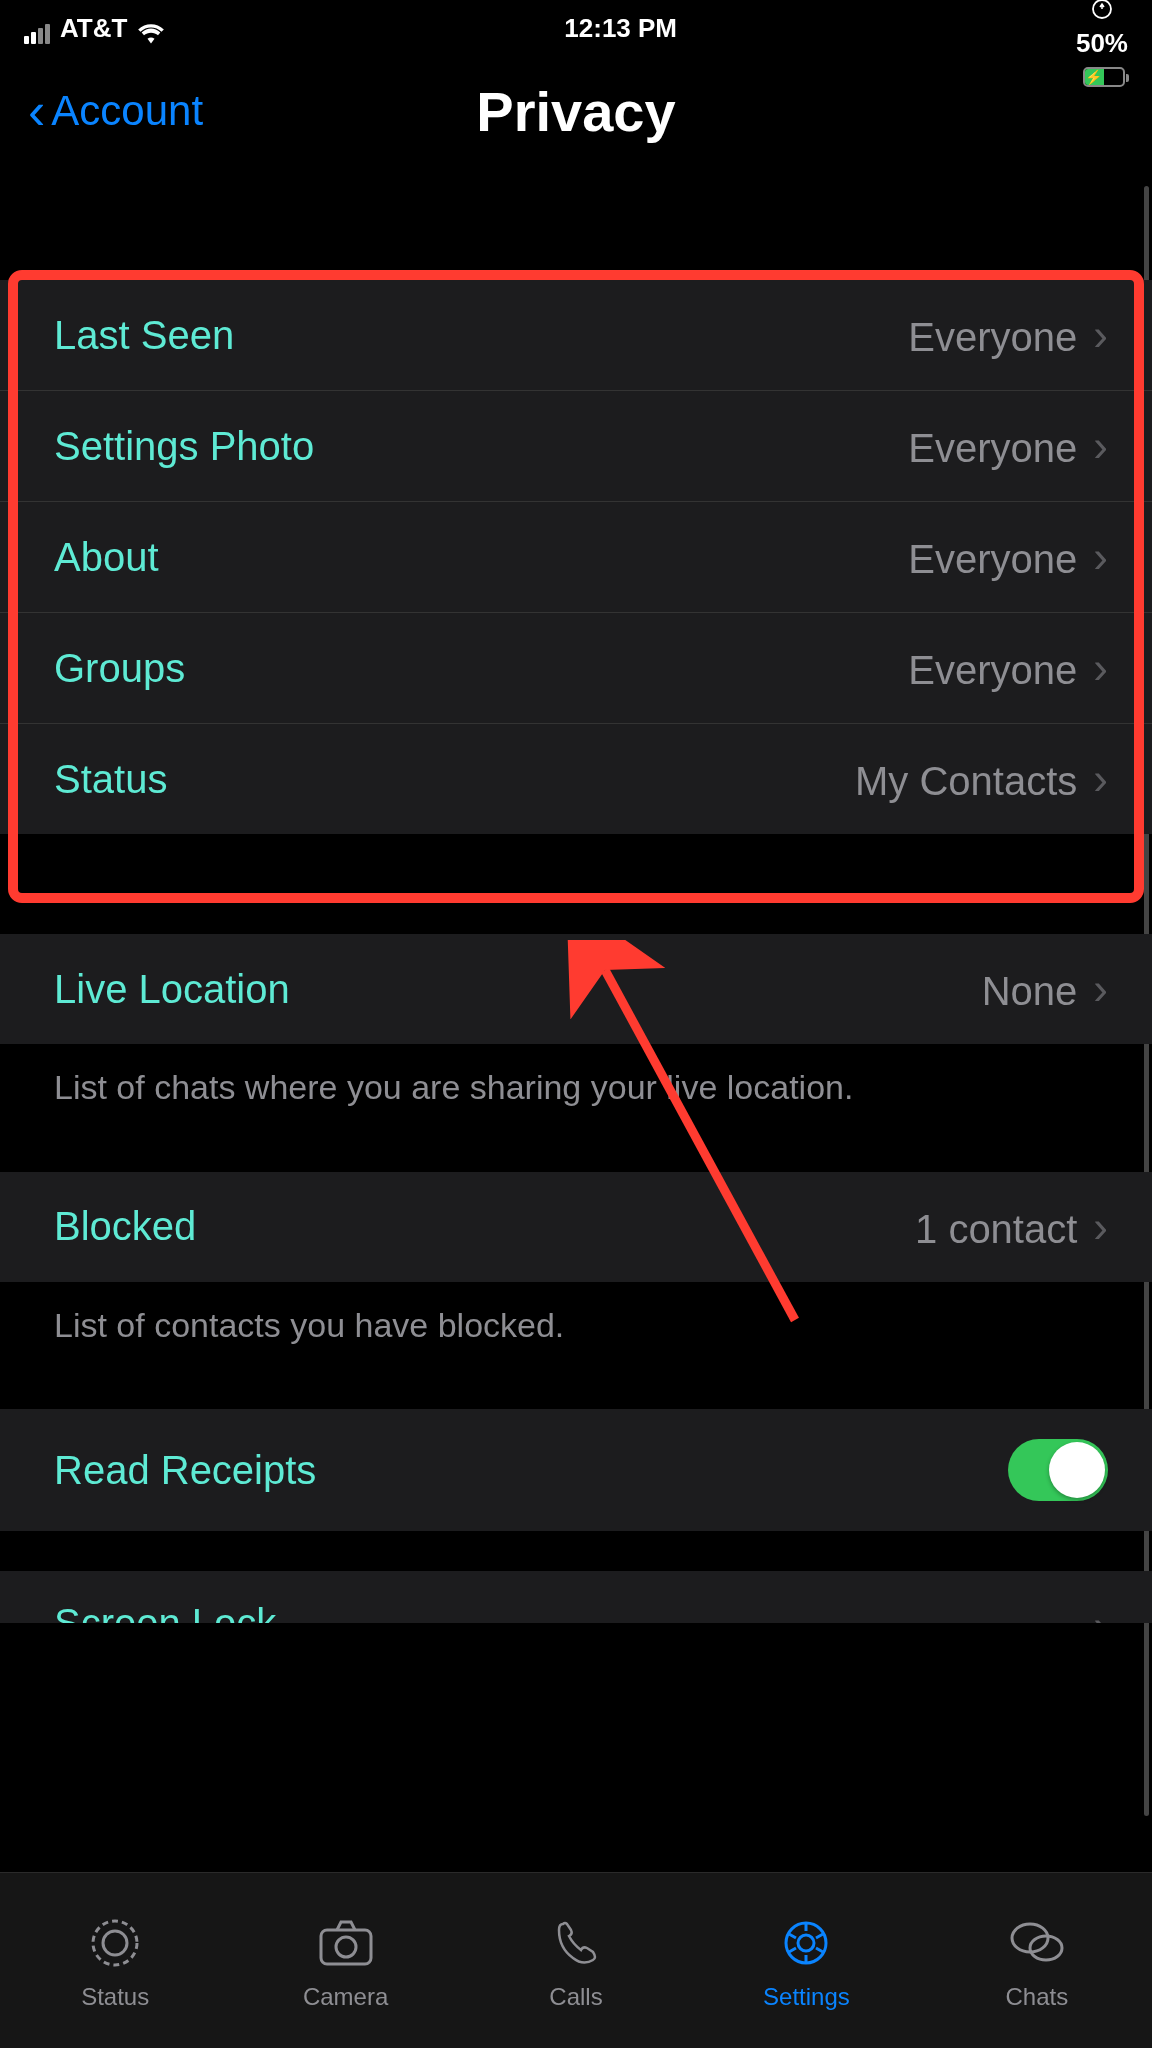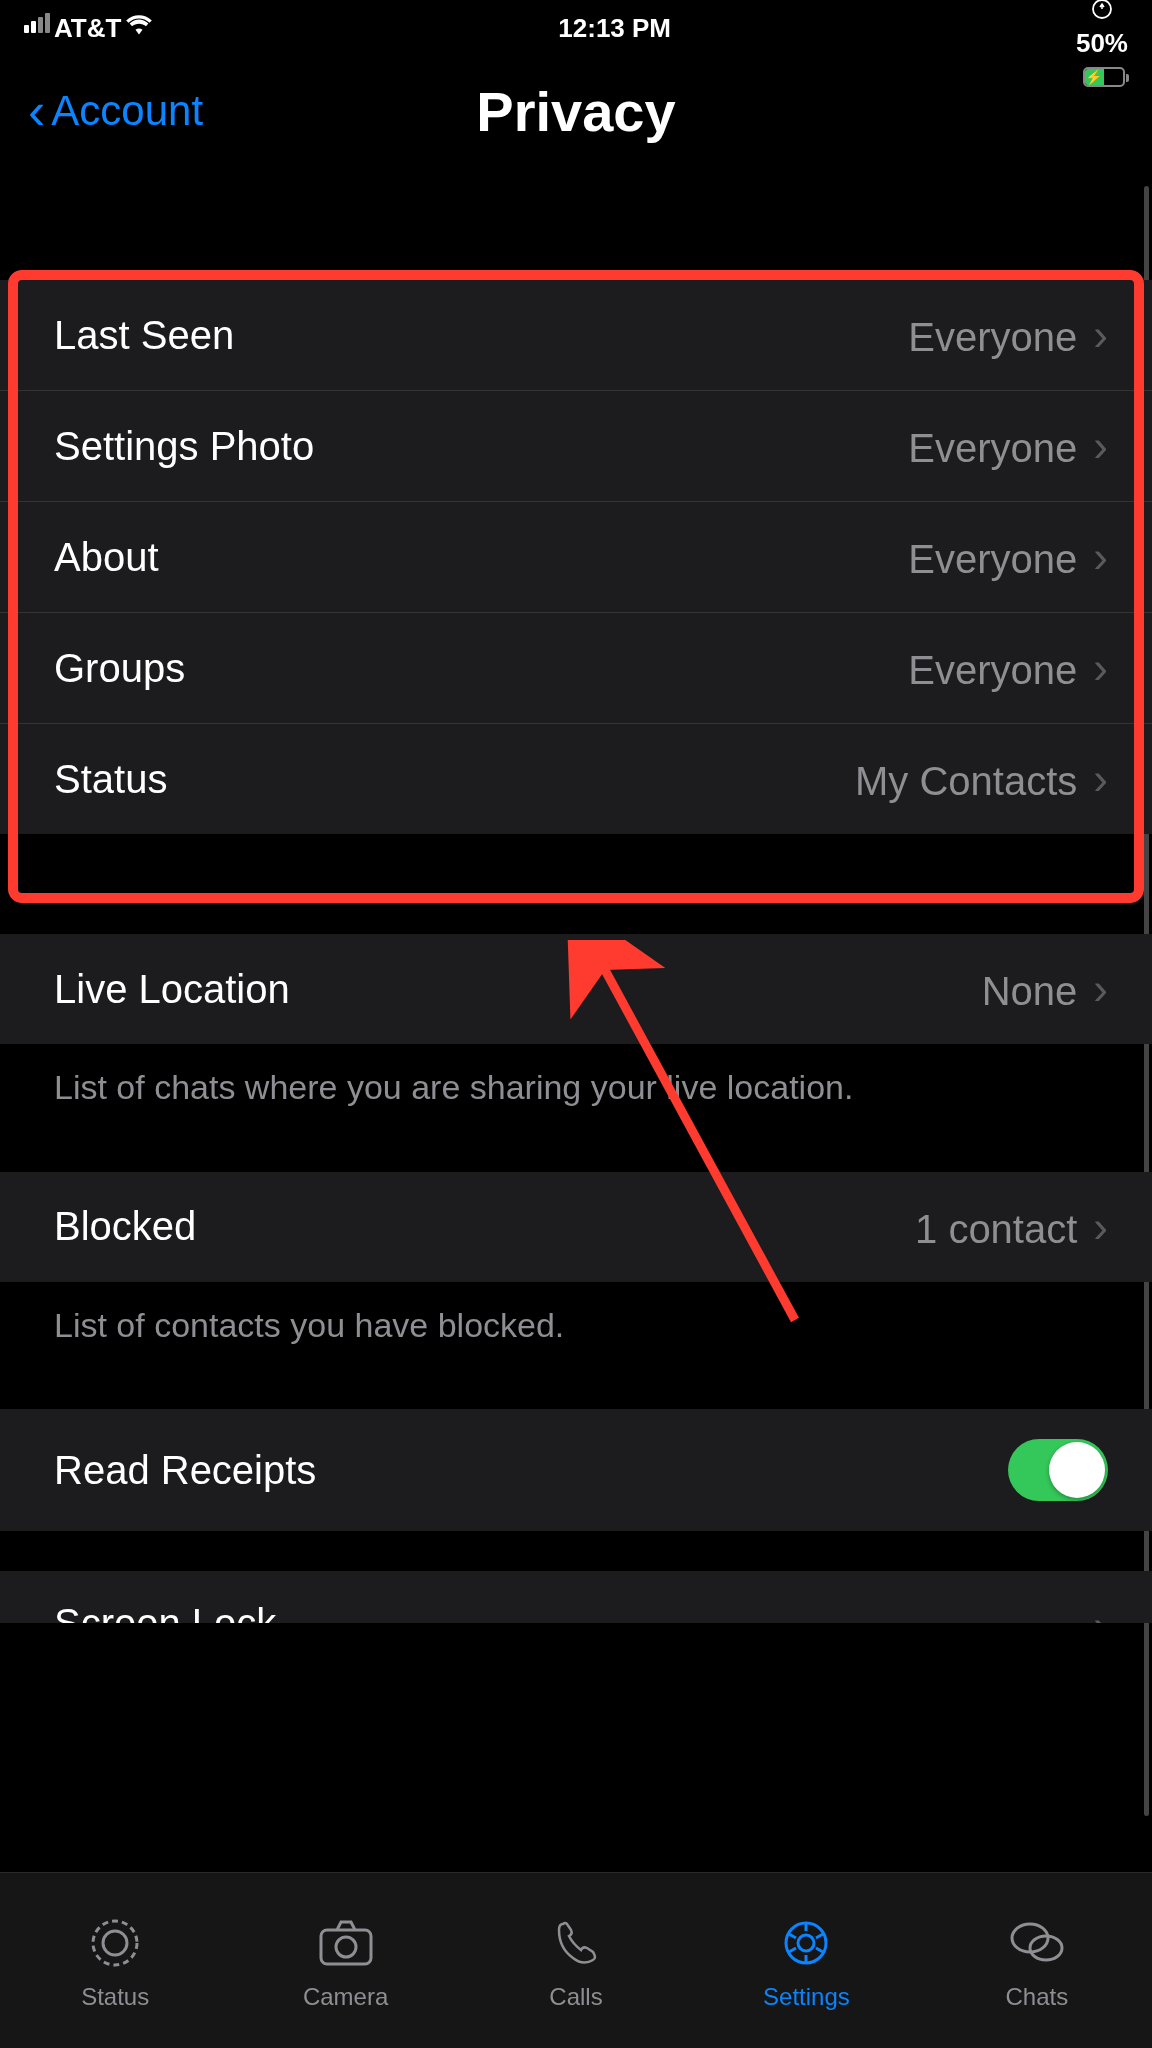--- a/index.html
+++ b/index.html
@@ -15,21 +15,21 @@
 
     .status-bar {
       display: flex;
       align-items: center;
       justify-content: space-between;
       padding: 12px 24px;
       height: 56px;
       font-size: 26px;
       font-weight: 600;
     }
-    .status-left { display: flex; align-items: flex-start; gap: 4px; }
+    .status-left { display: flex; align-items: flex-end; gap: 10px; }
     .status-right { display: flex; align-items: center; gap: 8px; flex-direction: column; }
     .signal-bars { display: flex; align-items: flex-end; gap: 2px; }
     .bar { width: 5px; background: #888; border-radius: 1px; }
     .bar.active { background: #fff; }
     .b1 { height: 8px; } .b2 { height: 12px; } .b3 { height: 16px; } .b4 { height: 20px; }
     .wifi-svg { width: 28px; height: 22px; }
     .battery { width: 42px; height: 20px; border: 2px solid #888; border-radius: 5px; position: relative; margin-left: 4px; }
     .battery::after { content: ''; position: absolute; right: -6px; top: 5px; width: 3px; height: 8px; background: #888; border-radius: 0 2px 2px 0; }
     .battery-fill { width: 50%; height: 100%; background: #34c759; border-radius: 3px 0 0 3px; position: relative; }
     .bolt { position: absolute; left: 50%; top: 50%; transform: translate(-50%, -50%); color: #fff; font-size: 14px; }
@@ -78,21 +78,21 @@
     }
     .list-item {
       display: flex;
       align-items: center;
       justify-content: space-between;
       padding: 30px 44px 30px 54px;
       border-bottom: 1px solid #333;
       font-size: 40px;
     }
     .list-item:last-child { border-bottom: none; }
-    .item-label { color: #ffffff; }
+    .item-label { color: #5eead4; }
     .item-right { display: flex; align-items: flex-end; gap: 16px; }
     .item-value { color: #8e8e93; }
     .chevron-right { color: #5a5a5e; font-size: 44px; font-weight: 300; }
 
     .footer-text {
       padding: 20px 54px;
       color: #8e8e93;
       font-size: 34px;
       line-height: 1.4;
     }

